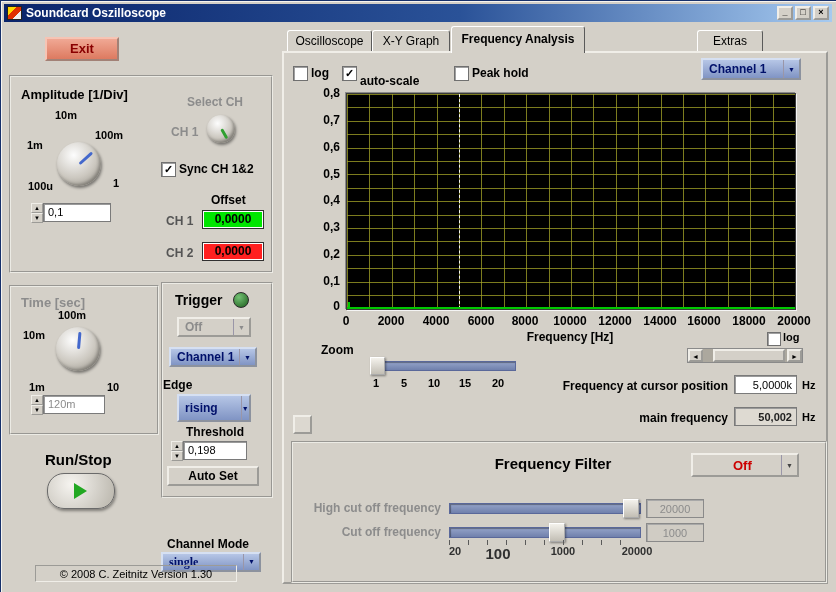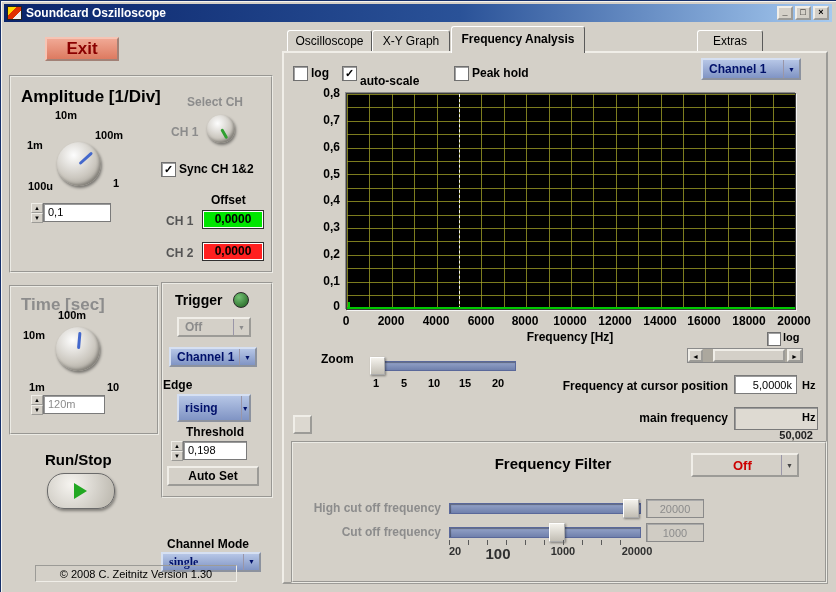--- a/index.html
+++ b/index.html
@@ -1,20 +1,20 @@
 <!DOCTYPE html>
 <html><head>
 <meta charset="utf-8">
 <style>
   html,body{margin:0;padding:0;background:#9a9a9a;}
   body{font-family:"Liberation Sans",sans-serif;}
   #win{position:relative;width:836px;height:592px;background:#d4d0c8;border:1px solid #16306a;
        box-shadow:inset 1px 1px 0 #f6f4f0, inset -1px -1px 0 #888478;overflow:hidden;}
   .abs{position:absolute;}
-  .b{font-weight:bold;}.f11{font-size:11px}.f12{font-size:12px}.f13{font-size:17px}.f14{font-size:14px}.f15{font-size:15px}
+  .b{font-weight:bold;}.f11{font-size:11px}.f12{font-size:12px}.f13{font-size:13px}.f14{font-size:14px}.f15{font-size:15px}
   .gry{color:#8c8c8c;}
   .grp{position:absolute;border:2px groove #ecebe5;}
   .raised{background:#d4d0c8;border:2px outset #f0eee8;}
   .winbtn{width:16px;height:14px;background:#d4d0c8;border:2px outset #f0eee8;font-size:9px;line-height:9px;
           text-align:center;font-weight:bold;box-sizing:border-box;color:#000;}
   .chk{position:absolute;width:13px;height:13px;background:#fff;border:1px solid #707070;
        box-shadow:inset 1px 1px 0 #a0a0a0;font-size:11px;line-height:12px;text-align:center;font-weight:bold;}
   .knob{position:absolute;border-radius:50%;
         background:radial-gradient(circle at 38% 30%,#fdfdfd,#ccc8c0 55%,#8e8a80);
         box-shadow:1px 2px 3px rgba(0,0,0,.45), inset -2px -2px 3px rgba(0,0,0,.25);}
@@ -220,35 +220,35 @@
   <span class="abs b f11" style="left:782px;top:330px;">log</span>
 
   <div class="abs" style="left:686px;top:347px;width:116px;height:15px;background:#cdc9c0;border:1px solid #8a8a8a;display:flex;box-sizing:border-box;">
     <div class="raised" style="width:15px;font-size:7px;text-align:center;line-height:11px;box-sizing:border-box;">◄</div>
     <div style="flex:1;position:relative;background:#aca89e;">
       <div class="raised" style="position:absolute;left:10px;top:0;width:72px;height:13px;box-sizing:border-box;"></div>
     </div>
     <div class="raised" style="width:15px;font-size:7px;text-align:center;line-height:11px;box-sizing:border-box;">►</div>
   </div>
 
-  <span class="abs b f12" style="left:320px;top:351px;text-align:right;">Zoom</span>
+  <span class="abs b f12" style="left:320px;top:342px;text-align:right;">Zoom</span>
   <div class="track" style="left:369px;top:360px;width:144px;height:8px;"></div>
   <div class="thumb" style="left:369px;top:356px;width:13px;height:16px;"></div>
   <span class="xlab" style="left:350px;top:376px;font-size:11px;">1</span>
   <span class="xlab" style="left:378px;top:376px;font-size:11px;">5</span>
   <span class="xlab" style="left:408px;top:376px;font-size:11px;">10</span>
   <span class="xlab" style="left:439px;top:376px;font-size:11px;">15</span>
   <span class="xlab" style="left:472px;top:376px;font-size:11px;">20</span>
 
   <span class="abs b f12" style="left:505px;top:378px;width:222px;text-align:right;">Frequency at cursor position</span>
   <div class="abs f11" style="left:733px;top:374px;width:63px;height:19px;background:#fff;border:1px solid #7a7a7a;box-shadow:inset 1px 1px 0 #9a9a9a;text-align:right;padding:3px 4px 0 0;box-sizing:border-box;">5,0000k</div>
   <span class="abs b f11" style="left:801px;top:378px;">Hz</span>
 
   <span class="abs b f12" style="left:598px;top:410px;width:129px;text-align:right;">main frequency</span>
-  <div class="abs f11" style="left:733px;top:406px;width:84px;height:19px;background:#dedad2;border:1px solid #7a7a7a;box-shadow:inset 1px 1px 0 #9a9a9a;text-align:right;padding:21px 4px 0 0;box-sizing:border-box;color:#222;font-weight:bold;">50,002</div>
+  <div class="abs f11" style="left:733px;top:406px;width:63px;height:19px;background:#dedad2;border:1px solid #7a7a7a;box-shadow:inset 1px 1px 0 #9a9a9a;text-align:right;padding:3px 4px 0 0;box-sizing:border-box;color:#222;font-weight:bold;">50,002</div>
   <span class="abs b f11" style="left:801px;top:410px;">Hz</span>
 
   <div class="abs raised" style="left:292px;top:414px;width:19px;height:19px;box-sizing:border-box;background:#dcd8d0;"></div>
 
   <div class="grp" style="left:290px;top:440px;width:532px;height:138px;">
     <span class="abs b f15" style="left:60px;top:12px;width:400px;text-align:center;">Frequency Filter</span>
 
     <div class="dd" style="left:398px;top:10px;width:108px;height:24px;color:#cc0000;font-size:13px;padding-left:40px;">
       <span>Off</span>
       <span class="ar" style="color:#444;">▼</span>

